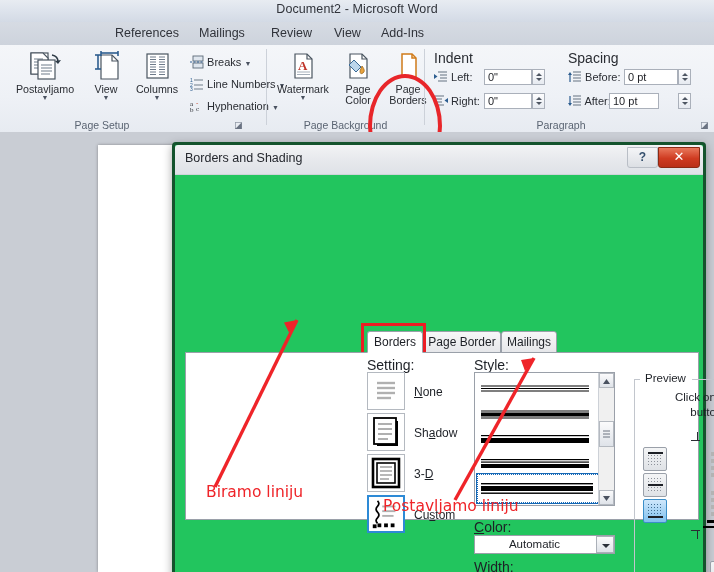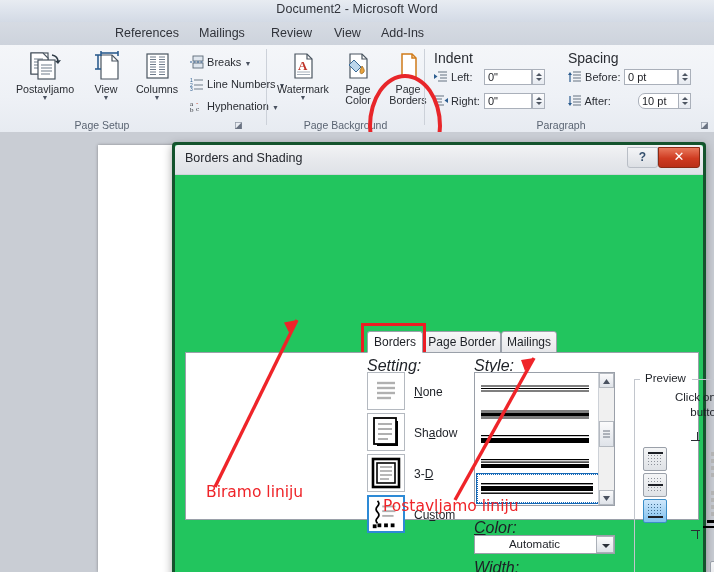--- a/index.html
+++ b/index.html
@@ -70,21 +70,21 @@
     text-align:center;font-size:13px;color:#fff;line-height:17px;font-weight:bold;}
   
   .dtab{position:absolute;top:186px;height:22px;box-sizing:border-box;
         border:1px solid #9aa0a9;background:linear-gradient(to bottom,#f7f7f8,#e6e7ea);
         font-size:12px;color:#1d2026;text-align:center;line-height:20px;border-radius:3px 3px 0 0;}
   .dtab.sel{background:#fff;border-bottom-color:#fff;z-index:3;}
   #dtab-highlight{position:absolute;left:186px;top:178px;width:65px;height:36px;
         border:3px solid #ec1c24;box-sizing:border-box;}
   #dlg-body{position:absolute;left:10px;top:207px;width:514px;height:168px;
         border:1px solid #9aa0a9;background:#fff;box-sizing:border-box;}
-  .sect-lbl{position:absolute;font-size:16px;color:#1d2026;font-style:italic;}
+  .sect-lbl{position:absolute;font-size:14px;color:#1d2026;}
   
   #setting-list{position:absolute;left:192px;top:227px;width:98px;}
   .setitem{position:relative;height:41px;}
   .setbox{position:absolute;left:0;top:0;width:38px;height:38px;border:1px solid #b4b9c0;
           background:#fff;box-sizing:border-box;}
   .setbox.sel{border:2px solid #2d8ad6;}
   .setname{position:absolute;left:47px;top:13px;font-size:12px;color:#1d2026;}
   .setname u{text-decoration:underline;}
   
   #style-list{position:absolute;left:299px;top:227px;width:141px;height:134px;
@@ -381,21 +381,21 @@
                 <line x1="5" y1="4" x2="13" y2="4"></line>
                 <line x1="5" y1="7" x2="13" y2="7"></line>
                 <line x1="5" y1="10" x2="13" y2="10"></line>
               </g>
             <path d="M2 11 l2 -3 h-4z" fill="#2c5d8f"></path>
               <line x1="2" y1="1" x2="2" y2="9" stroke="#2c5d8f" stroke-width="1.2"></line>
           </svg>
         </span>
         <span>After:</span>
       </div>
-      <div class="spin" style="left:212px;top:48px;width:50px;border-radius:7px;">10 pt</div>
+      <div class="spin" style="left:183px;top:48px;width:50px;">10 pt</div>
       <div style="position:absolute;left:252px;top:48px;width:13px;height:16px;border:1px solid #aab0ba;box-sizing:border-box;background:linear-gradient(to bottom,#fdfdfe,#e6eaf0);">
         <i style="position:absolute;left:3px;top:3px;width:0;height:0;border-left:3px solid transparent;border-right:3px solid transparent;border-bottom:3px solid #4e5662;"></i>
         <i style="position:absolute;left:3px;bottom:3px;width:0;height:0;border-left:3px solid transparent;border-right:3px solid transparent;border-top:3px solid #4e5662;"></i>
       </div>
 
       <div class="grp-label" style="left:0;width:270px;">Paragraph</div>
       <div class="dlg-launch" style="left:274px;bottom:2px;">◪</div>
     </div>
 
     <div id="ribbon-ellipse"></div>

